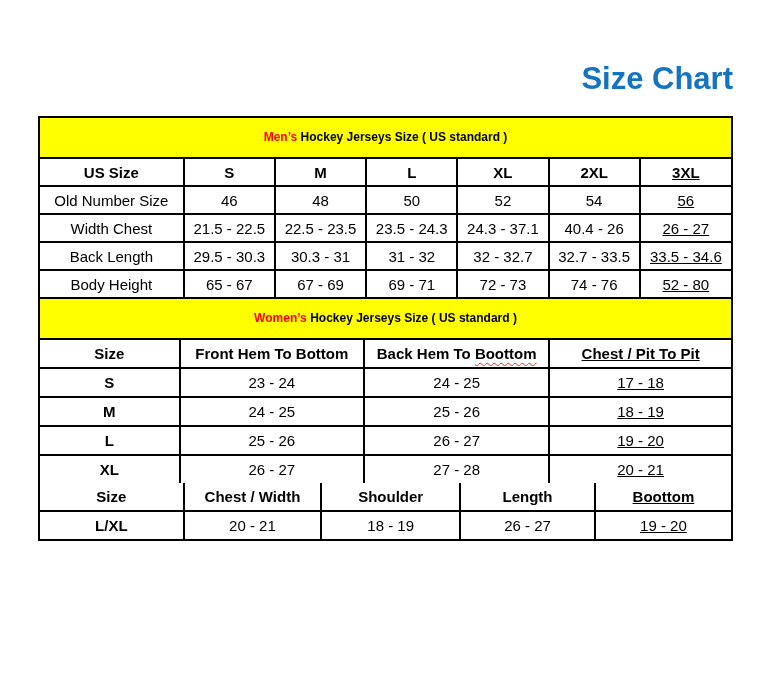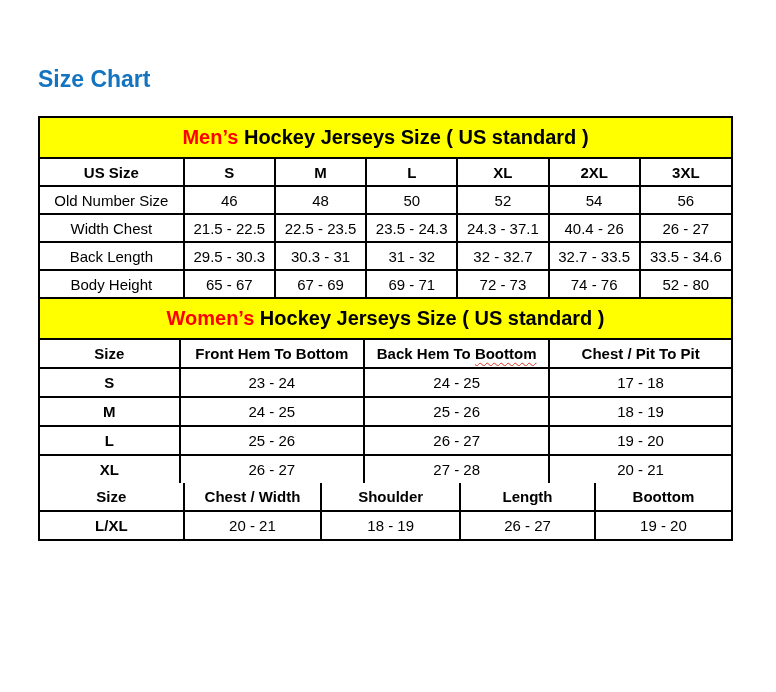--- a/index.html
+++ b/index.html
@@ -8,38 +8,38 @@
     background: #ffffff;
     width: 776px;
     height: 692px;
     font-family: "Liberation Sans", sans-serif;
     color: #000000;
     overflow: hidden;
   }
   .title {
     margin: 62px 0 20px 38px;
     width: 695px;
-    text-align: left;
-    font-size: 23px;
+    text-align: right;
+    font-size: 31px;
     line-height: 34px;
     font-weight: bold;
     color: var(--title_blue, #1574BF);
   }
   .chart {
     margin-left: 38px;
     width: 695px;
     border: 2px solid var(--border_black, #000);
     box-sizing: border-box;
     background: #ffffff;
   }
   .band {
     background: var(--band_yellow, #ffff00);
     text-align: center;
     font-weight: bold;
-    font-size: 20px;
+    font-size: 12px;
     line-height: 21px;
     padding: 9px 0;
     border-bottom: 2px solid var(--border_black, #000);
   }
   .band:not(:first-child) {
     border-top: 2px solid var(--border_black, #000);
   }
   .red { color: var(--highlight_red, #ff0000); }
   table.size-table {
     border-collapse: collapse;
@@ -51,21 +51,21 @@
     text-align: center;
     vertical-align: middle;
     font-size: 15px;
     height: 26px;
     padding: 0 2px;
     overflow: hidden;
     white-space: nowrap;
   }
   .w-table td, .y-table td { height: 27px; }
   .size-table td:first-child { border-left: 0; }
-  .size-table td:last-child  { border-right: 0; }
+  .size-table td:last-child  { border-right: 0; text-decoration: underline; }
   .size-table tr:first-child td { border-top: 0; }
   .size-table tr:last-child td  { border-bottom: 0; }
   .size-table tr.head td { font-weight: bold; border-radius: 9px; }
   .w-table td:first-child, .y-table td:first-child { font-weight: bold; }
   .typo {
     text-decoration-line: underline;
     text-decoration-style: wavy;
     text-decoration-color: var(--spellcheck_red, #E0301E);
     text-decoration-thickness: 1px;
     text-underline-offset: 3px;

